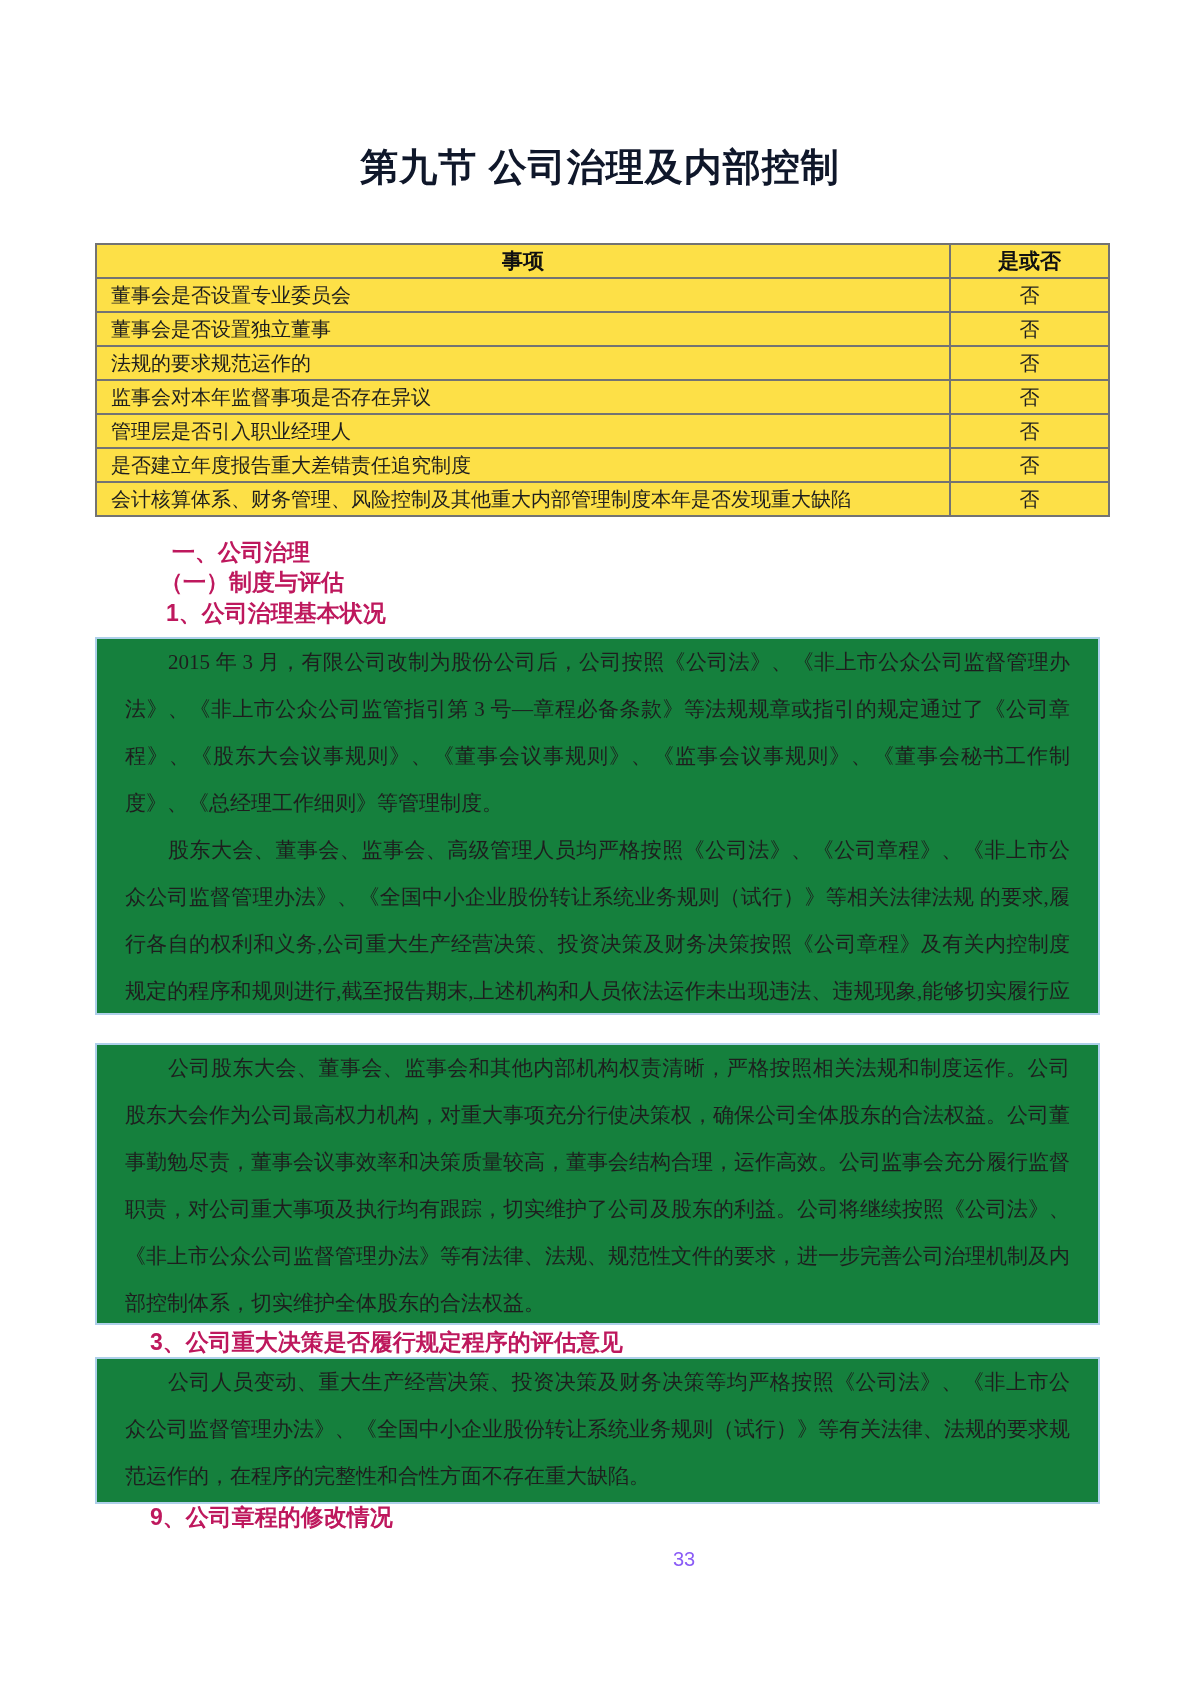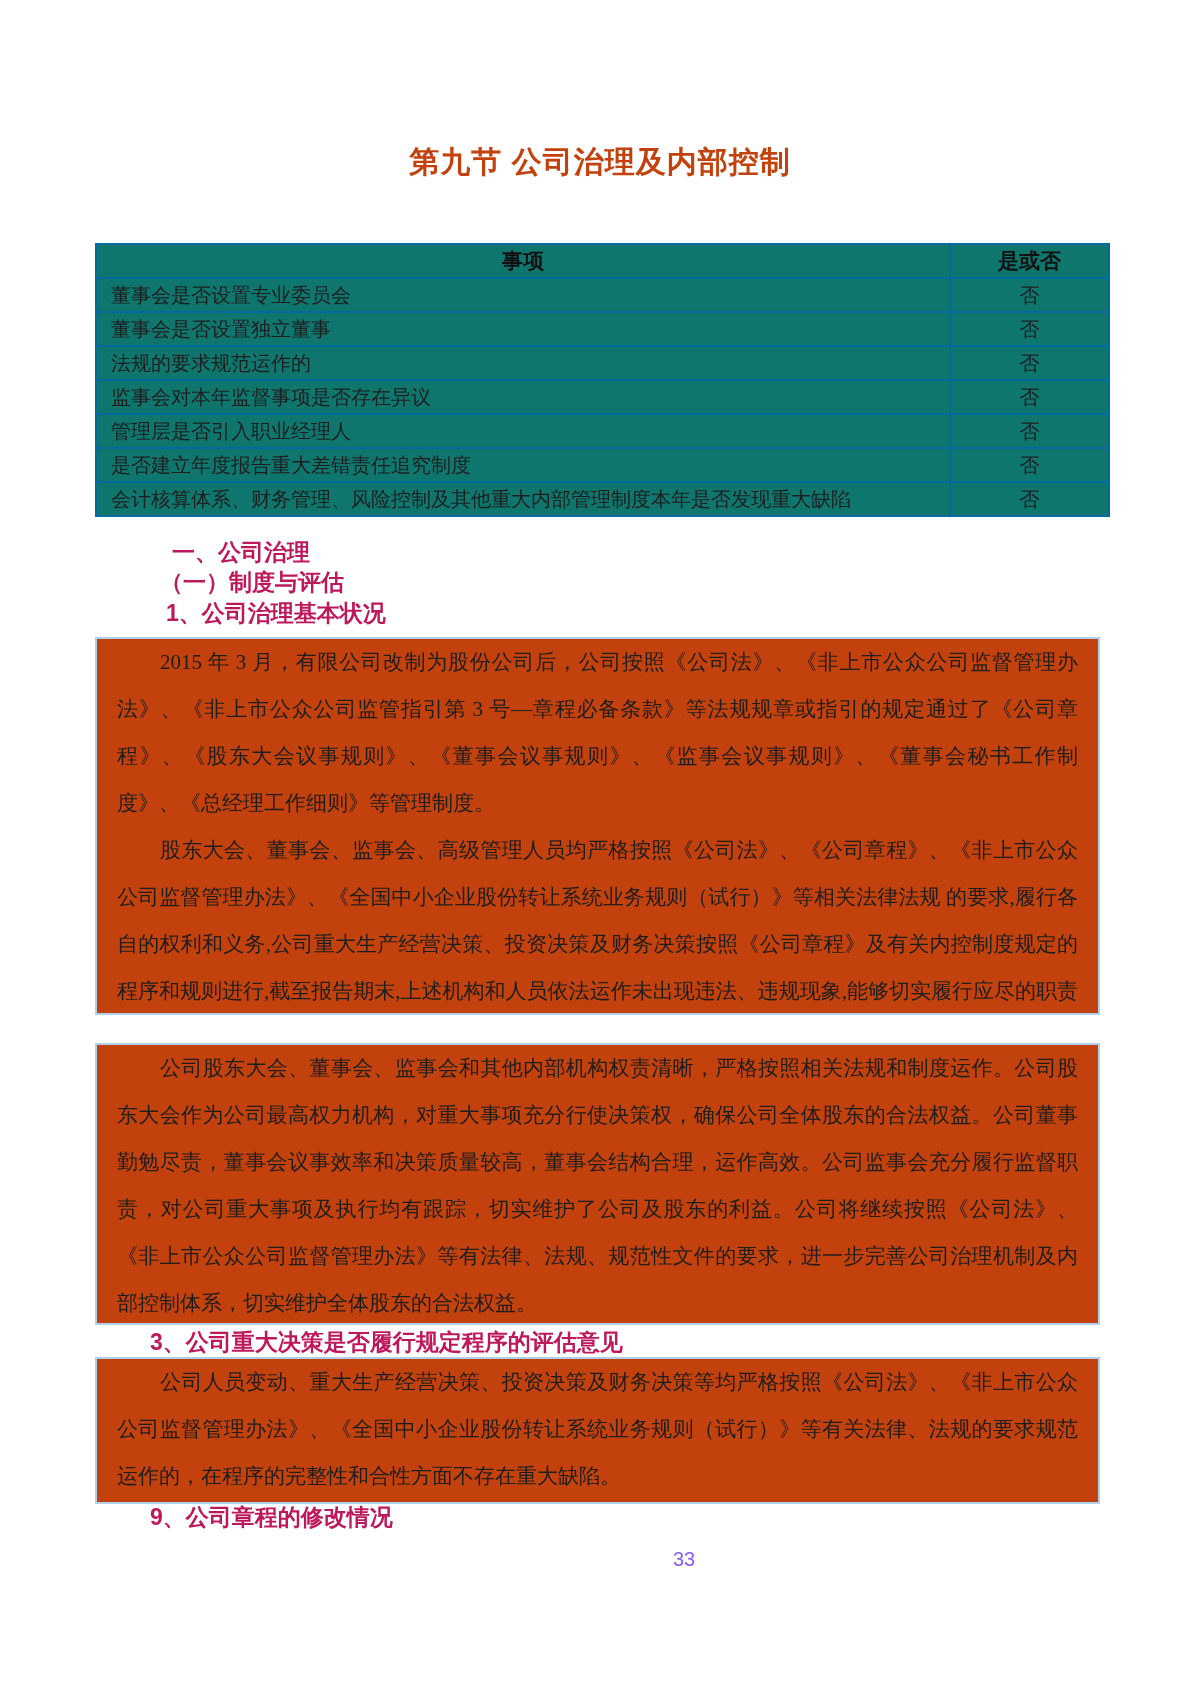--- a/index.html
+++ b/index.html
@@ -8,33 +8,33 @@
     width:1200px;height:1697px;
     background:#ffffff;
     font-family:"Liberation Serif","DejaVu Serif",serif;
     color:#1e1e1e;
     overflow:hidden;
   }
   .doc-title{
     position:absolute;top:142px;left:0;width:1200px;
     margin:0;text-align:center;
     font-family:"Liberation Sans","DejaVu Sans",sans-serif;
-    font-size:30px;font-weight:bold;color:#c2410c;
+    font-size:38px;font-weight:bold;color:#0f172a;
     letter-spacing:1px;
   }
   
   .gov-table{
     position:absolute;top:243px;left:95px;
     width:1005px;border-collapse:collapse;table-layout:fixed;
   }
   .gov-table th,.gov-table td{
-    border:2px solid #0369a1;
+    border:2px solid #737373;
     height:30px;vertical-align:middle;
     font-size:20px;line-height:24px;
-    background:#0f766e;
+    background:#fde047;
     overflow:hidden;white-space:nowrap;
   }
   .gov-table th{
     font-family:"Liberation Sans","DejaVu Sans",sans-serif;
     font-weight:bold;font-size:21px;text-align:center;color:#111;
   }
   .gov-table .c1{width:850px;}
   .gov-table .c2{width:155px;text-align:center;}
   .gov-table td.c1{text-align:left;padding-left:14px;}
   
@@ -48,22 +48,22 @@
   #sec1a{top:569px;left:160px;}
   #sec1b{top:600px;left:166px;}
   #sec2{top:1015px;left:150px;}
   #sec3{top:1329px;left:150px;}
   #sec4{top:1504px;left:150px;}
   
   .para-box{
     position:absolute;left:95px;width:1005px;
     box-sizing:border-box;
     border:2px solid #aed0ea;
-    padding:0 20px;
-    background:#c2410c;
+    padding:0 28px;
+    background:#15803d;
     overflow:hidden;
   }
   #box1{top:637px;height:378px;}
   #box2{top:1043px;height:282px;}
   #box3{top:1357px;height:147px;}
   .para-box p{
     margin:0;
     font-size:21px;line-height:47px;
     text-align:justify;text-indent:2.05em;
     color:#1e1e1e;

